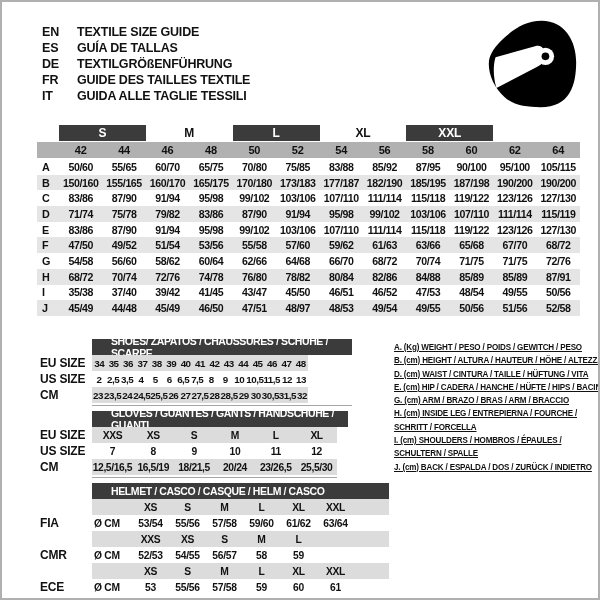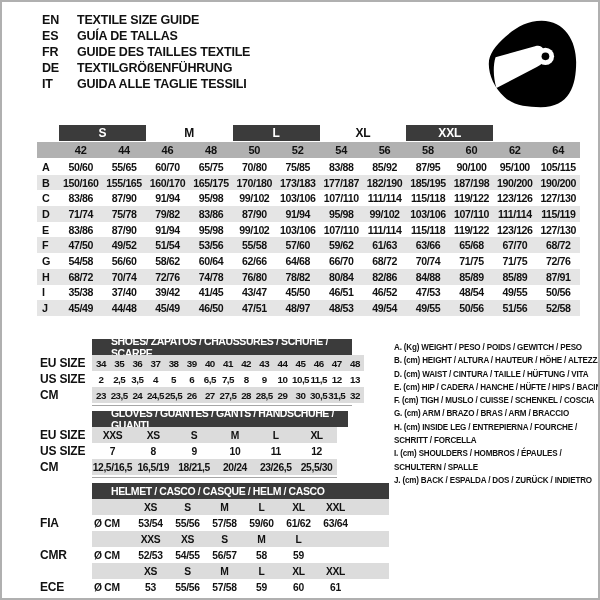--- a/index.html
+++ b/index.html
@@ -3,21 +3,21 @@
 <meta charset="utf-8">
 <style>
   html,body{margin:0;padding:0;background:#fff;}
   .page{
     position:relative;width:600px;height:600px;box-sizing:border-box;
     border:2px solid #b0b0b0;background:#fff;overflow:hidden;
     font-family:"Liberation Sans","DejaVu Sans",sans-serif;
     color:#111;font-weight:bold;letter-spacing:-0.2px;
   }
   
-  .langs{position:absolute;left:40px;top:10px;}
+  .langs{position:absolute;left:40px;top:22px;}
   .lang-row{display:flex;height:16px;align-items:center;font-size:12.5px;}
   .lang-code{width:35px;flex:0 0 35px;}
   
   .logo{position:absolute;right:18px;top:12px;width:96px;height:100px;}
   
   .mtable{position:absolute;left:35px;top:123px;width:543px;}
   .mrow{display:grid;grid-template-columns:22px repeat(12,1fr);width:100%;}
   .grouprow{height:16px;margin-bottom:1px;}
   .gc{display:flex;align-items:center;justify-content:center;font-size:12px;}
   .gc.dark{background:#3b3b3b;color:#fff;}
@@ -30,54 +30,54 @@
   .lcell{display:flex;align-items:center;justify-content:flex-start;padding-left:5px;font-size:10.8px;}
   
   .lower{position:absolute;left:35px;top:337px;width:355px;}
   .block{margin-bottom:5px;}
   .brow{display:grid;grid-template-columns:55px 1fr;}
   .labcell{display:flex;align-items:center;font-size:12px;padding-left:3px;}
   .bar{height:16px;background:#3b3b3b;color:#fff;display:flex;align-items:center;
        padding-left:19px;font-size:10.5px;letter-spacing:-0.4px;box-sizing:border-box;}
   .content{height:16px;display:grid;}
   .content.gray{background:#dcdcdc;}
-  .shoes{width:272px;grid-template-columns:repeat(15,1fr);font-size:9.8px;letter-spacing:-0.5px;}
+  .shoes{width:216px;grid-template-columns:repeat(15,1fr);font-size:9.8px;letter-spacing:-0.5px;}
   .glov{width:245px;grid-template-columns:repeat(6,1fr);font-size:10.3px;letter-spacing:-0.4px;}
   .helm{width:297px;grid-template-columns:40px repeat(6,37px) 1fr;font-size:10.3px;letter-spacing:-0.3px;}
   .unit{display:flex;align-items:center;padding-left:2px;}
   .rule{height:1px;background:#a6a6a6;margin-top:2px;}
   .rule.sh{margin-left:55px;width:260px;}
   .rule.gl{margin-left:55px;width:245px;}
   
   .legend{position:absolute;left:392px;top:338px;width:205px;}
-  .litem{margin:0;}
+  .litem{margin:0;text-decoration:underline;}
   .lline{white-space:nowrap;transform:scaleX(0.84);transform-origin:0 50%;
          font-size:9.6px;line-height:13.3px;letter-spacing:-0.2px;}
 </style>
 </head>
 <body>
 
 <div class="page">
 
   <div class="langs">
     <div class="lang-row">
       <span class="lang-code">EN</span>
       <span>TEXTILE SIZE GUIDE</span>
     </div>
     <div class="lang-row">
       <span class="lang-code">ES</span>
       <span>GUÍA DE TALLAS</span>
     </div>
     <div class="lang-row">
+      <span class="lang-code">DE</span>
+      <span>TEXTILGRÖßENFÜHRUNG</span>
+    </div>
+    <div class="lang-row">
       <span class="lang-code">FR</span>
       <span>GUIDE DES TAILLES TEXTILE</span>
-    </div>
-    <div class="lang-row">
-      <span class="lang-code">DE</span>
-      <span>TEXTILGRÖßENFÜHRUNG</span>
     </div>
     <div class="lang-row">
       <span class="lang-code">IT</span>
       <span>GUIDA ALLE TAGLIE TESSILI</span>
     </div>
   </div>
 
   <svg class="logo" viewBox="0 0 100 100" aria-hidden="true">
     <path d="M60,5 C84,5 96,26 96,48 C96,73 89,95 59,95 C44,95 30,93 21,84 C11,75 5,62 5,50 C5,40 12,31 22,22 C33,12 45,5 60,5 Z" fill="#000"></path>
     <path d="M12,43 L55,31 C60,30 64,35 64,41 C64,47 60,51 55,53 L13,75 C10,66 9,53 12,43 Z" fill="#fff"></path>
@@ -457,23 +457,20 @@
     <div class="litem">
         <div class="lline">B. (cm) HEIGHT / ALTURA / HAUTEUR / HÖHE / ALTEZZA</div>
       </div>
     <div class="litem">
         <div class="lline">D. (cm) WAIST / CINTURA / TAILLE / HÜFTUNG / VITA</div>
       </div>
     <div class="litem">
         <div class="lline">E. (cm) HIP / CADERA / HANCHE / HÜFTE / HIPS / BACINO</div>
       </div>
     <div class="litem">
-        <div class="lline">F. (cm) TIGH / MUSLO / CUISSE / SCHENKEL / COSCIA</div>
-      </div>
-    <div class="litem">
         <div class="lline">G. (cm) ARM / BRAZO / BRAS / ARM / BRACCIO</div>
       </div>
     <div class="litem">
         <div class="lline">H. (cm) INSIDE LEG / ENTREPIERNA / FOURCHE /</div>
         <div class="lline">SCHRITT / FORCELLA</div>
       </div>
     <div class="litem">
         <div class="lline">I. (cm) SHOULDERS / HOMBROS / ÉPAULES /</div>
         <div class="lline">SCHULTERN / SPALLE</div>
       </div>

